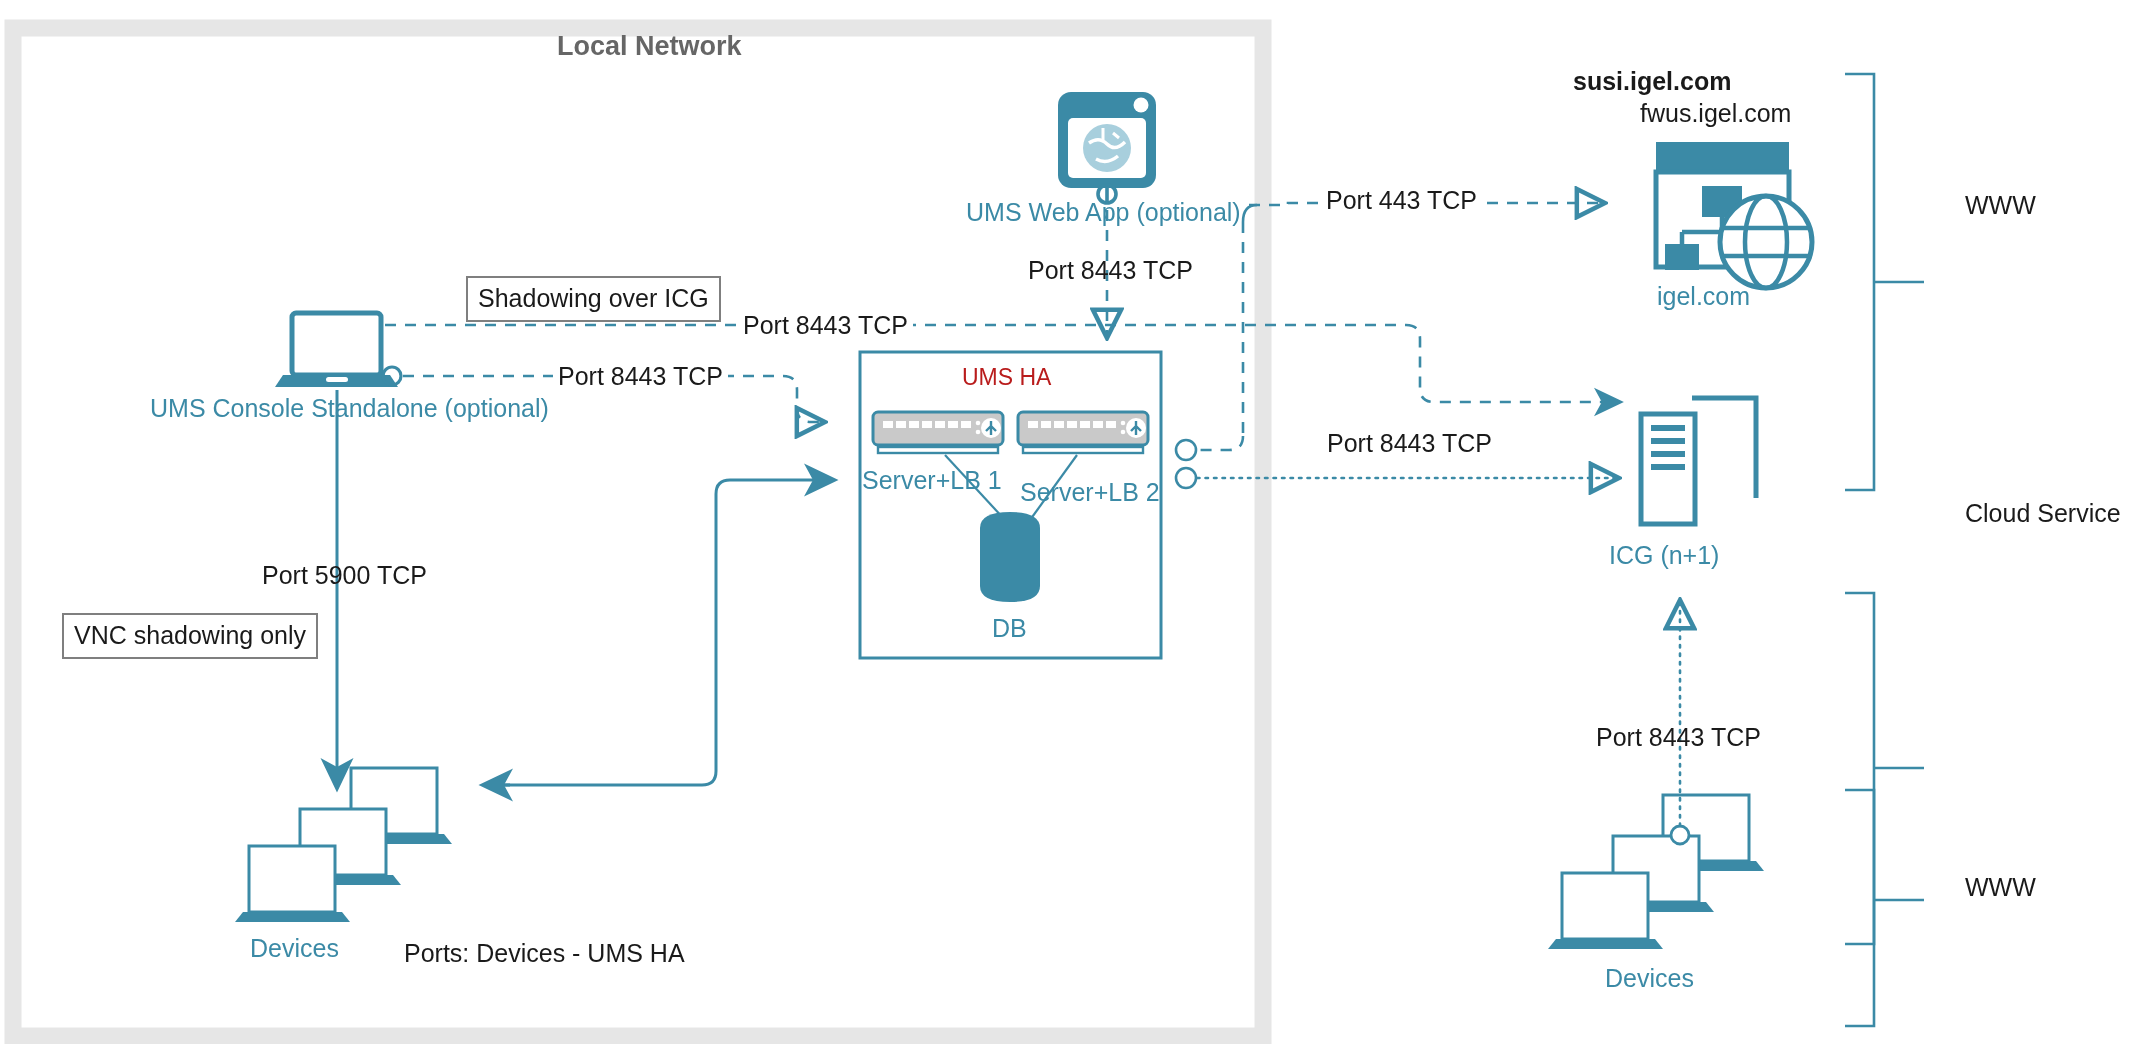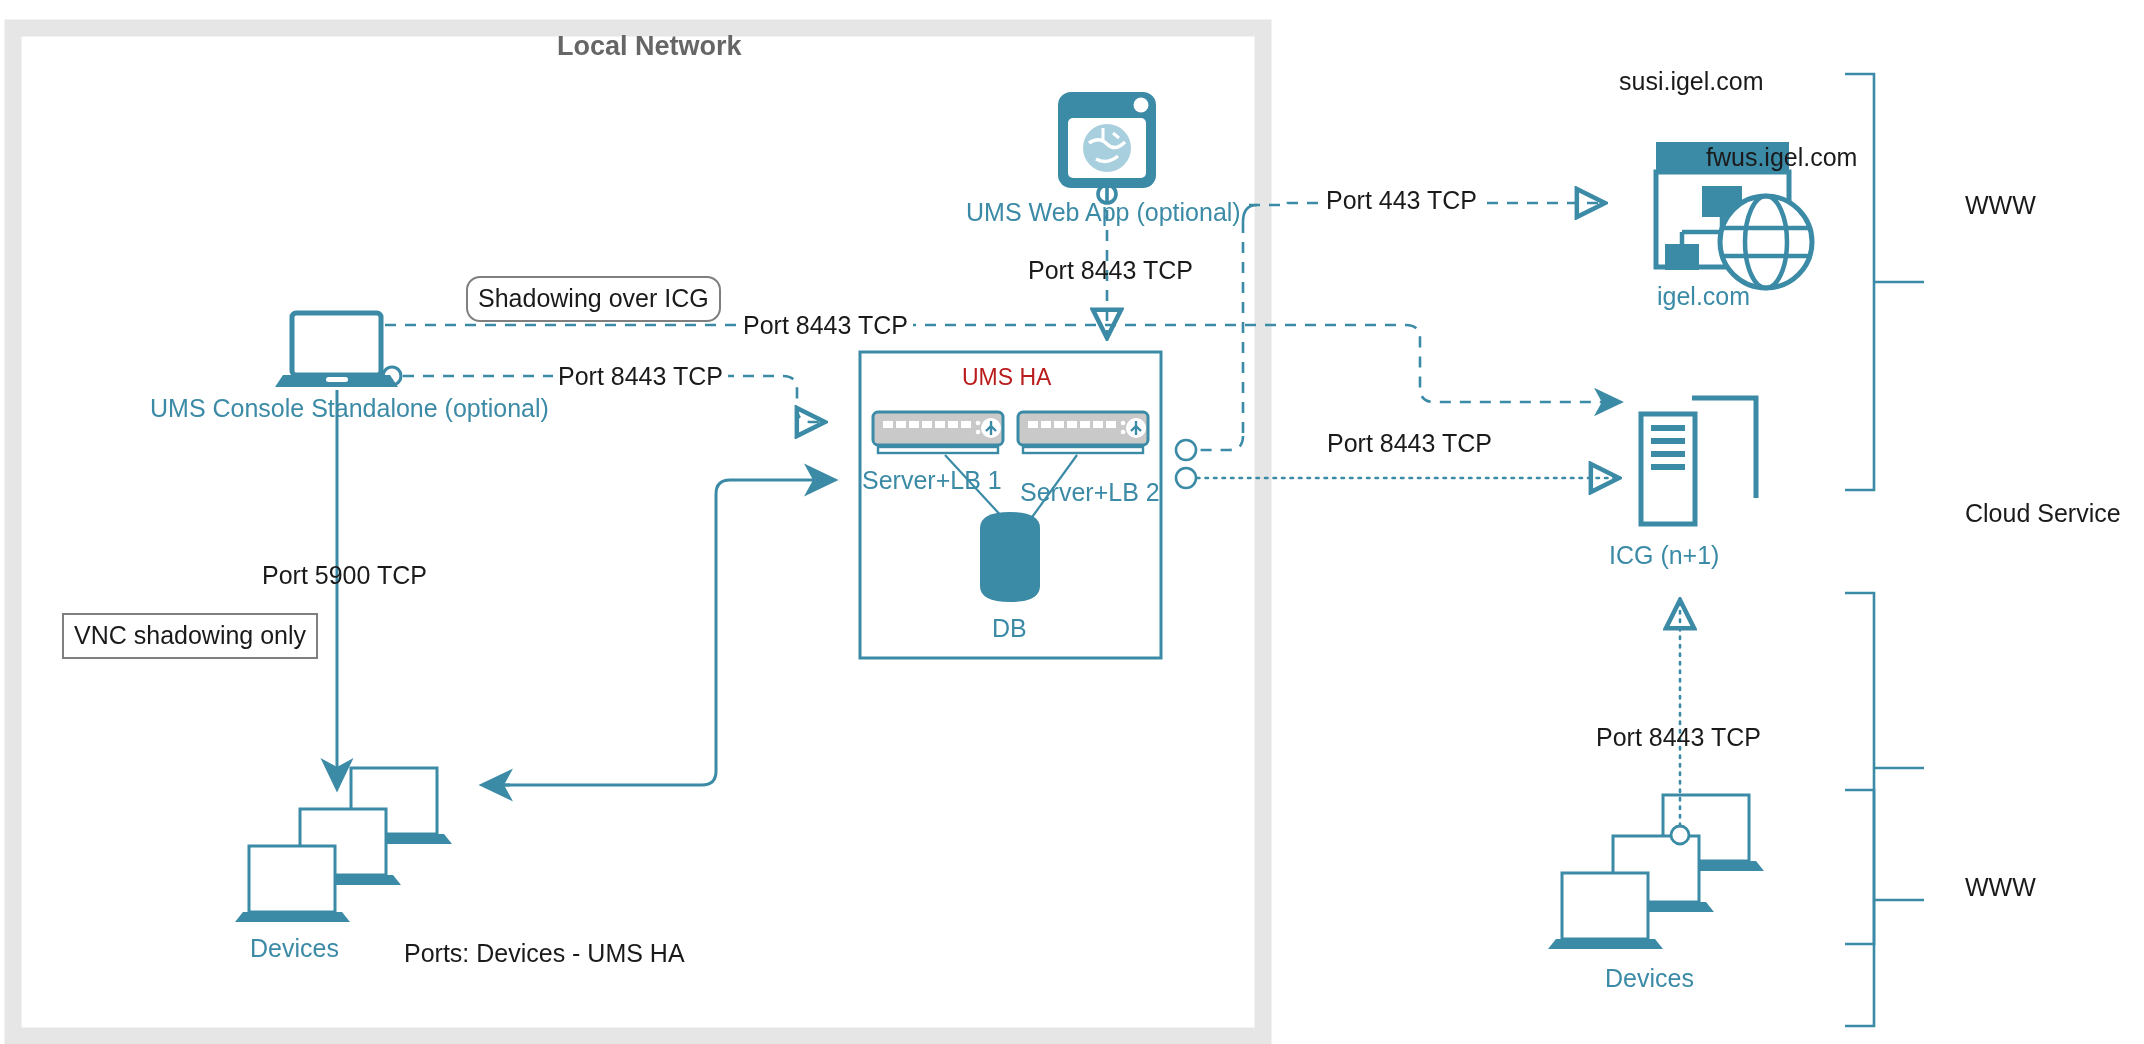--- a/index.html
+++ b/index.html
@@ -206,21 +206,21 @@
 </svg>
 
 <div class="lbl gray-title" style="left:557px;top:30px;">Local Network</div>
 
 <div class="lbl teal-label" style="left:966px;top:197px;">UMS Web App (optional)</div>
 
 <div class="lbl dark-label" style="left:1028px;top:255px;">Port 8443 TCP</div>
 
 <div class="lbl dark-label" style="left:1322px;top:185px;background:#ffffff;padding:0 4px;">Port 443 TCP</div>
 
-<div class="lbl boxed" style="left:466px;top:276px;border-radius:14px;">Shadowing over ICG</div>
+<div class="lbl boxed" style="left:466px;top:276px;">Shadowing over ICG</div>
 
 <div class="lbl dark-label" style="left:738px;top:310px;background:#ffffff;padding:0 5px;">Port 8443 TCP</div>
 
 <div class="lbl dark-label" style="left:553px;top:361px;background:#ffffff;padding:0 5px;">Port 8443 TCP</div>
 
 <div class="lbl teal-label" style="left:150px;top:393px;">UMS Console Standalone (optional)</div>
 
 <div class="lbl ums-ha-title" style="left:962px;top:363px;">UMS HA</div>
 
 <div class="lbl teal-label" style="left:862px;top:465px;">Server+LB 1</div>
@@ -239,22 +239,22 @@
 
 <div class="lbl ports-list" style="left:404px;top:865px;">
   <div>Ports: Devices - UMS HA</div>
   <div>↓·5900 TCP</div>
   
   
   
   
 </div>
 
-<div class="lbl dark-label" style="left:1619px;top:66px;">susi.igel.com</div>
-<div class="lbl dark-label" style="left:1706px;top:98px;margin-top:44px;">fwus.igel.com</div>
+<div class="lbl dark-label" style="left:1573px;top:66px;font-weight:bold;">susi.igel.com</div>
+<div class="lbl dark-label" style="left:1640px;top:98px;">fwus.igel.com</div>
 
 <div class="lbl teal-label" style="left:1657px;top:281px;">igel.com</div>
 
 <div class="lbl teal-label" style="left:1609px;top:540px;">ICG (n+1)</div>
 
 <div class="lbl dark-label" style="left:1596px;top:722px;">Port 8443 TCP</div>
 
 <div class="lbl teal-label" style="left:1605px;top:963px;">Devices</div>
 
 <div class="lbl dark-label" style="left:1965px;top:190px;">WWW</div>

